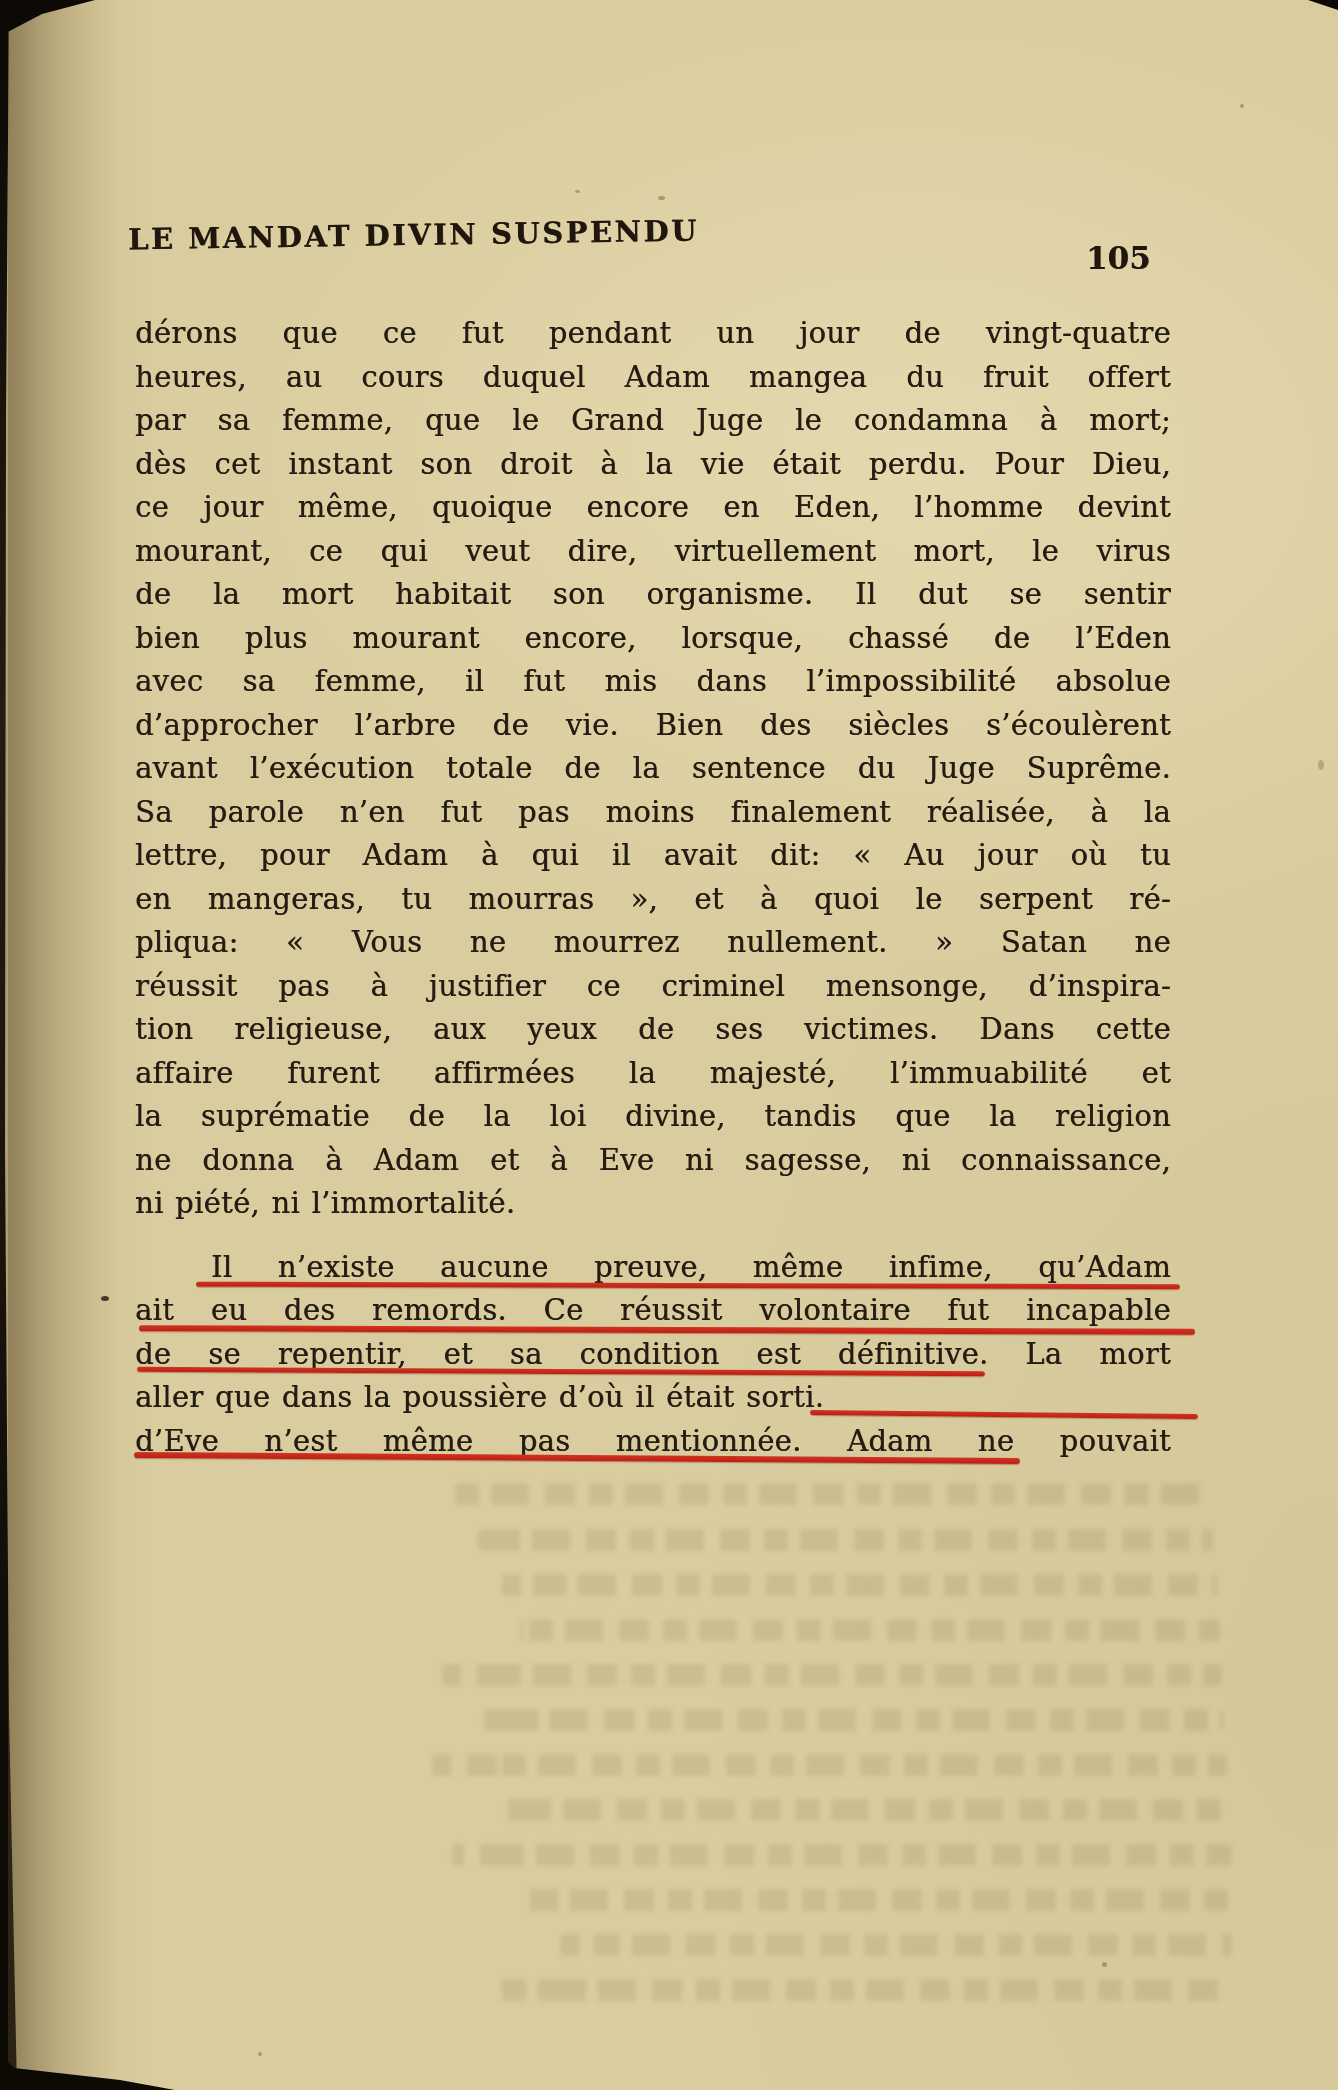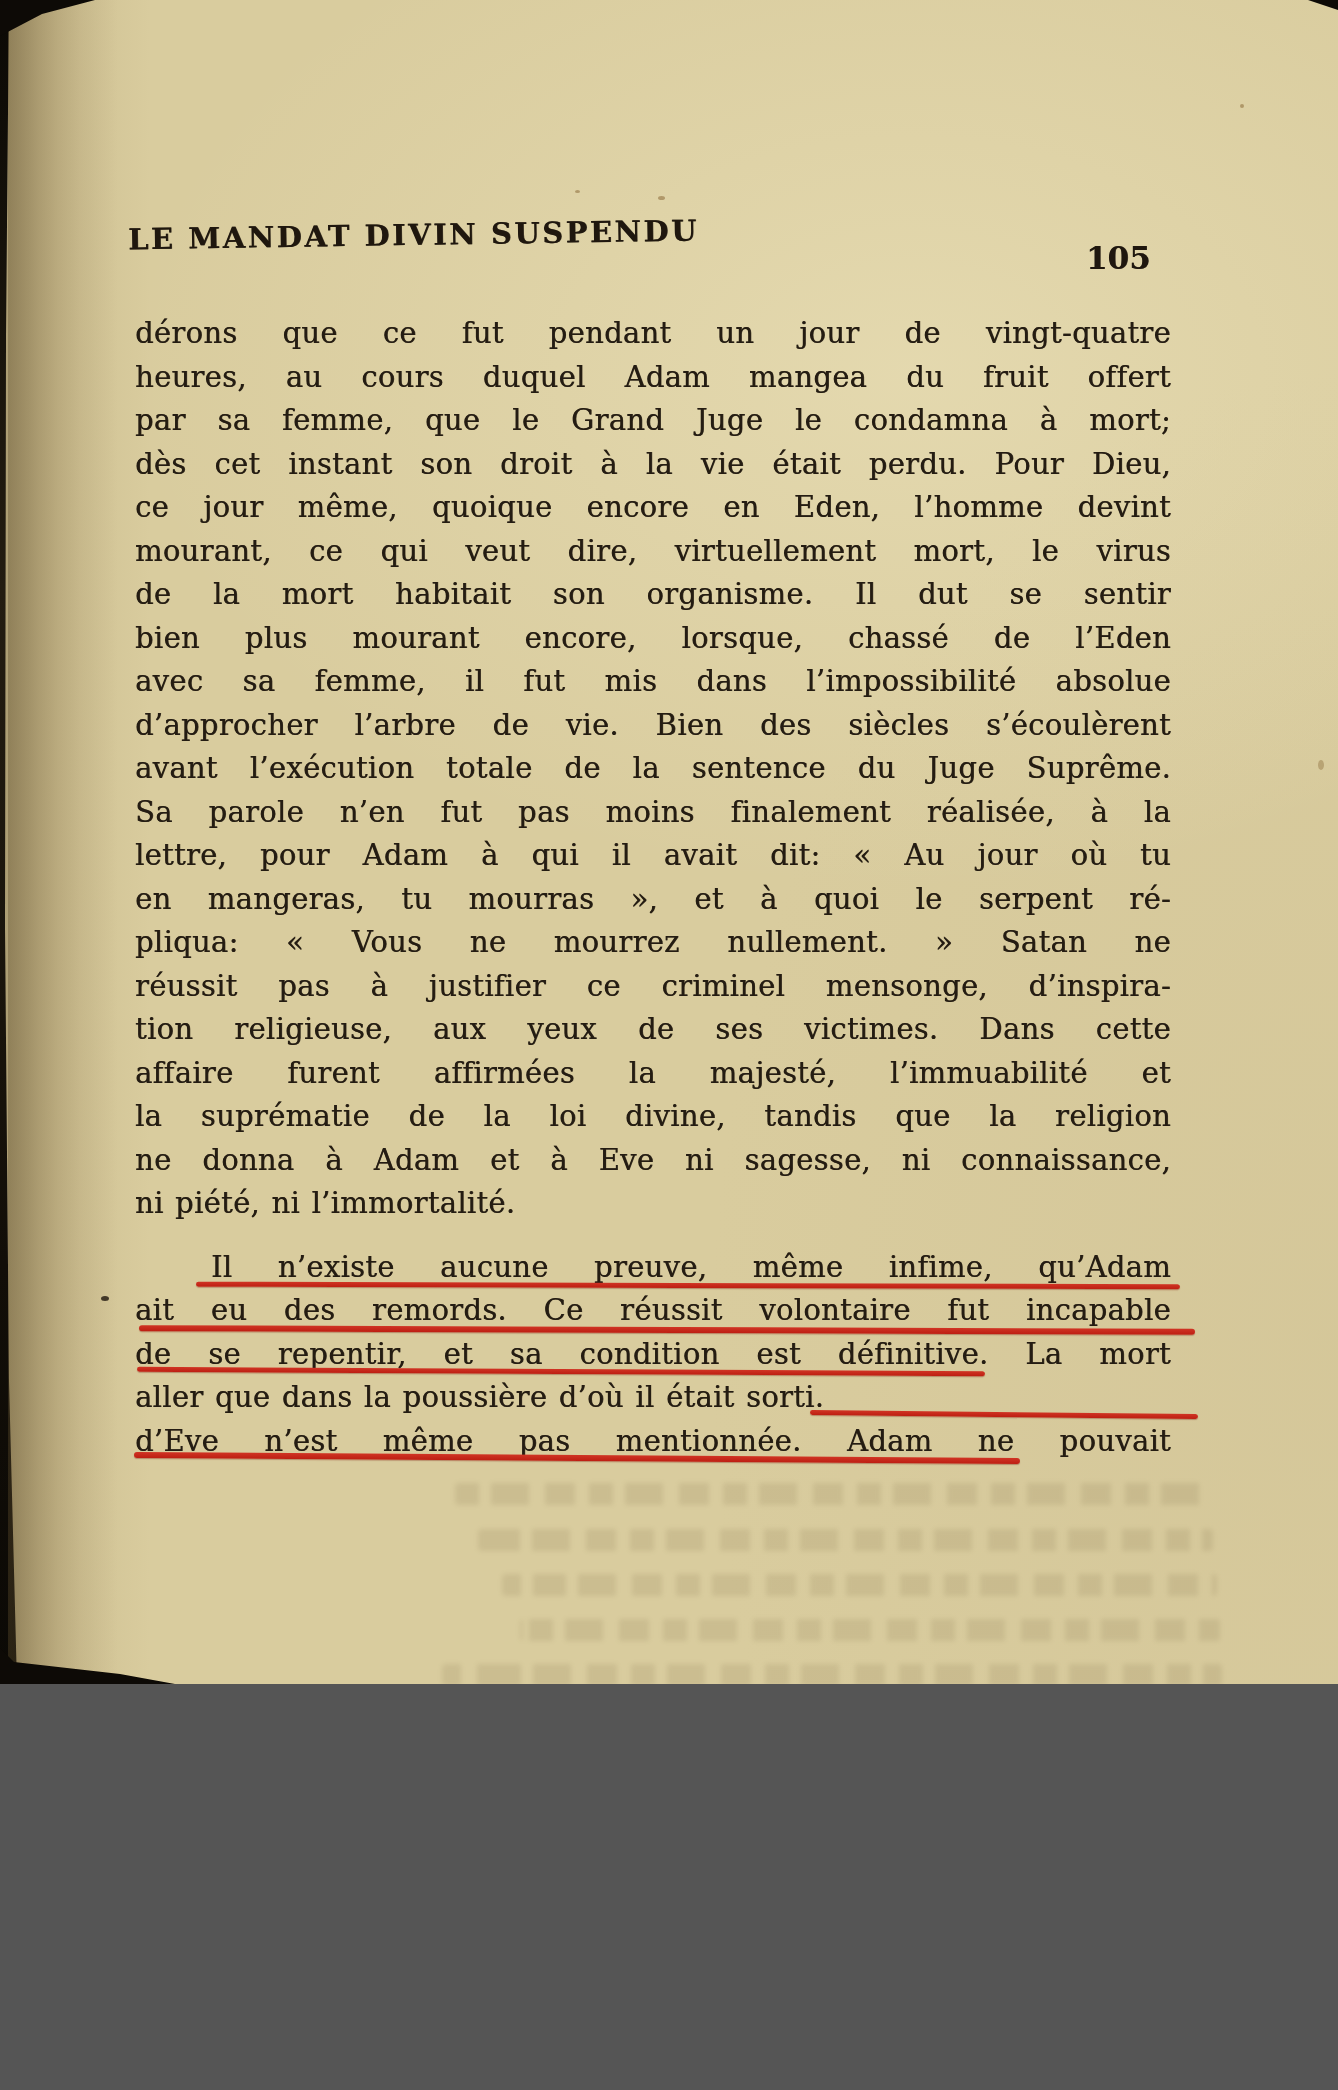--- a/index.html
+++ b/index.html
@@ -1,18 +1,18 @@
 <!DOCTYPE html>
 <html><head>
 <meta charset="utf-8">
 <style>
   html,body{margin:0;padding:0;background:#555;}
   #page{
     position:relative;
-    width:1338px;height:1684px;
+    width:1338px;height:2090px;
     overflow:hidden;
     background-color:#d9cc9e;
     background-image:
       radial-gradient(ellipse 1200px 800px at 68% 22%, rgba(248,240,205,0.35), rgba(0,0,0,0) 65%),
       radial-gradient(ellipse 900px 1400px at 100% 80%, rgba(205,190,145,0.35), rgba(0,0,0,0) 70%),
       linear-gradient(90deg, rgba(110,92,55,0.45) 0px, rgba(135,115,72,0.28) 38px, rgba(160,140,95,0.14) 80px, rgba(0,0,0,0) 150px);
     font-family:"DejaVu Serif","Liberation Serif",serif;
     color:#241c12;
   }
   

